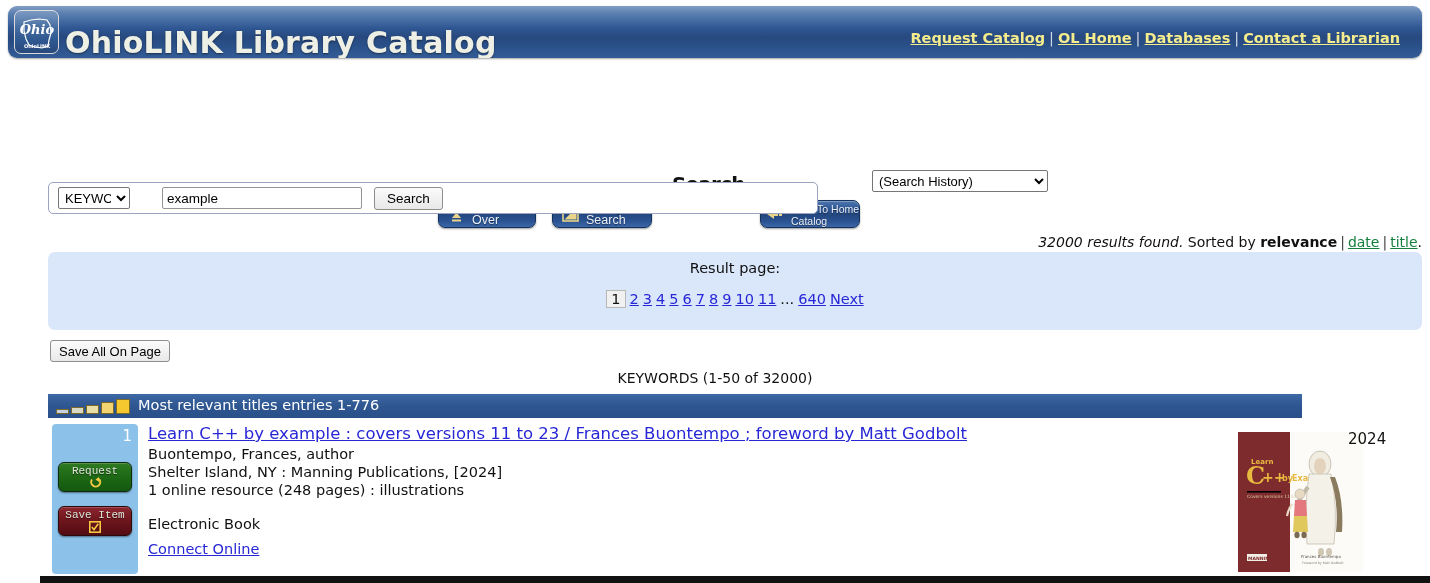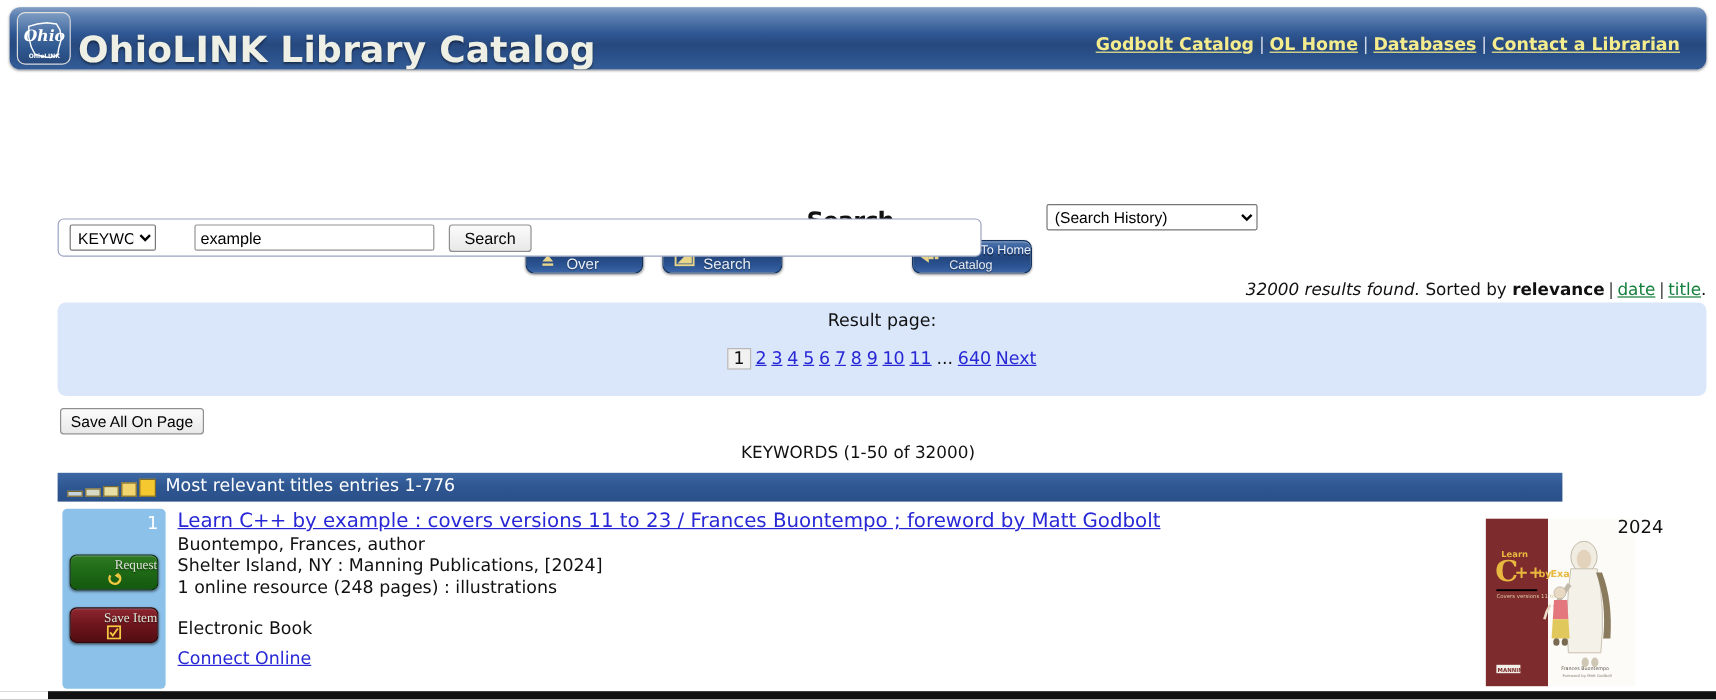--- a/index.html
+++ b/index.html
@@ -189,22 +189,21 @@
     font-size:15px;color:#fff;font-family:"DejaVu Sans",sans-serif;
   }
   .actbtn{
     position:absolute;left:6px;width:74px;height:30px;border-radius:6px;
     box-sizing:border-box;cursor:pointer;text-align:center;
     box-shadow:0 1px 2px rgba(0,0,0,.45), inset 0 1px 0 rgba(255,255,255,.2);
   }
   .actbtn .t{
     display:block;font-size:11px;line-height:12px;margin-top:2px;
     color:#dfe6d8;text-shadow:0 1px 1px rgba(0,0,0,.6);
-    font-family:Liberation Serif, serif;
-    text-align:right;
+    font-family:Liberation Mono, monospace;
   }
   #btn-request{
     top:38px;border:1px solid #0d2a0d;
     background:linear-gradient(180deg,#2f7a22 0%,#1f6a16 45%,#14590f 100%);
   }
   #btn-save-item{
     top:72px;border:1px solid #2d0a0a;
     background:linear-gradient(180deg,#8d2630 0%,#6d151c 50%,#520d12 100%);
     margin-top:10px;
   }
@@ -247,21 +246,21 @@
   <div class="masthead">
     <div class="ohio-logo">
       <svg width="39" height="40" viewBox="0 0 39 40">
         <path d="M6 9 L13 7 L21 6 L29 7 L32 12 L33 20 L31 27 L30 33 L24 35 L17 34 L11 32 L8 26 L6 18 Z" fill="none" stroke="#ffffff" stroke-width="1.2"></path>
         <text x="19" y="21" font-family="DejaVu Serif, serif" font-size="13" font-style="italic" font-weight="bold" fill="#ffffff" text-anchor="middle">Ohio</text>
         <text x="19" y="35" font-family="DejaVu Sans, sans-serif" font-size="5" font-weight="bold" fill="#ffffff" text-anchor="middle">OhioLINK</text>
       </svg>
     </div>
     <div class="mast-title">OhioLINK Library Catalog</div>
     <div class="mast-links">
-      <a href="#">Godbolt Catalog</a><span class="sep">|</span><a href="#">OL Home</a><span class="sep">|</span><a href="#">Databases</a><span class="sep">|</span><a href="#">Contact a Librarian</a>
+      <a href="#">Request Catalog</a><span class="sep">|</span><a href="#">OL Home</a><span class="sep">|</span><a href="#">Databases</a><span class="sep">|</span><a href="#">Contact a Librarian</a>
     </div>
   </div>
 
   <div class="toolbar">
 
     <div class="navbtn" id="btn-start-over">
       <span class="gicon">
         <svg width="19" height="19" viewBox="0 0 19 19">
           <polygon points="9.5,1 14,6.5 5,6.5" fill="#e8d58a"></polygon>
           <polygon points="9.5,8.5 14,14 5,14" fill="#e8d58a"></polygon>

